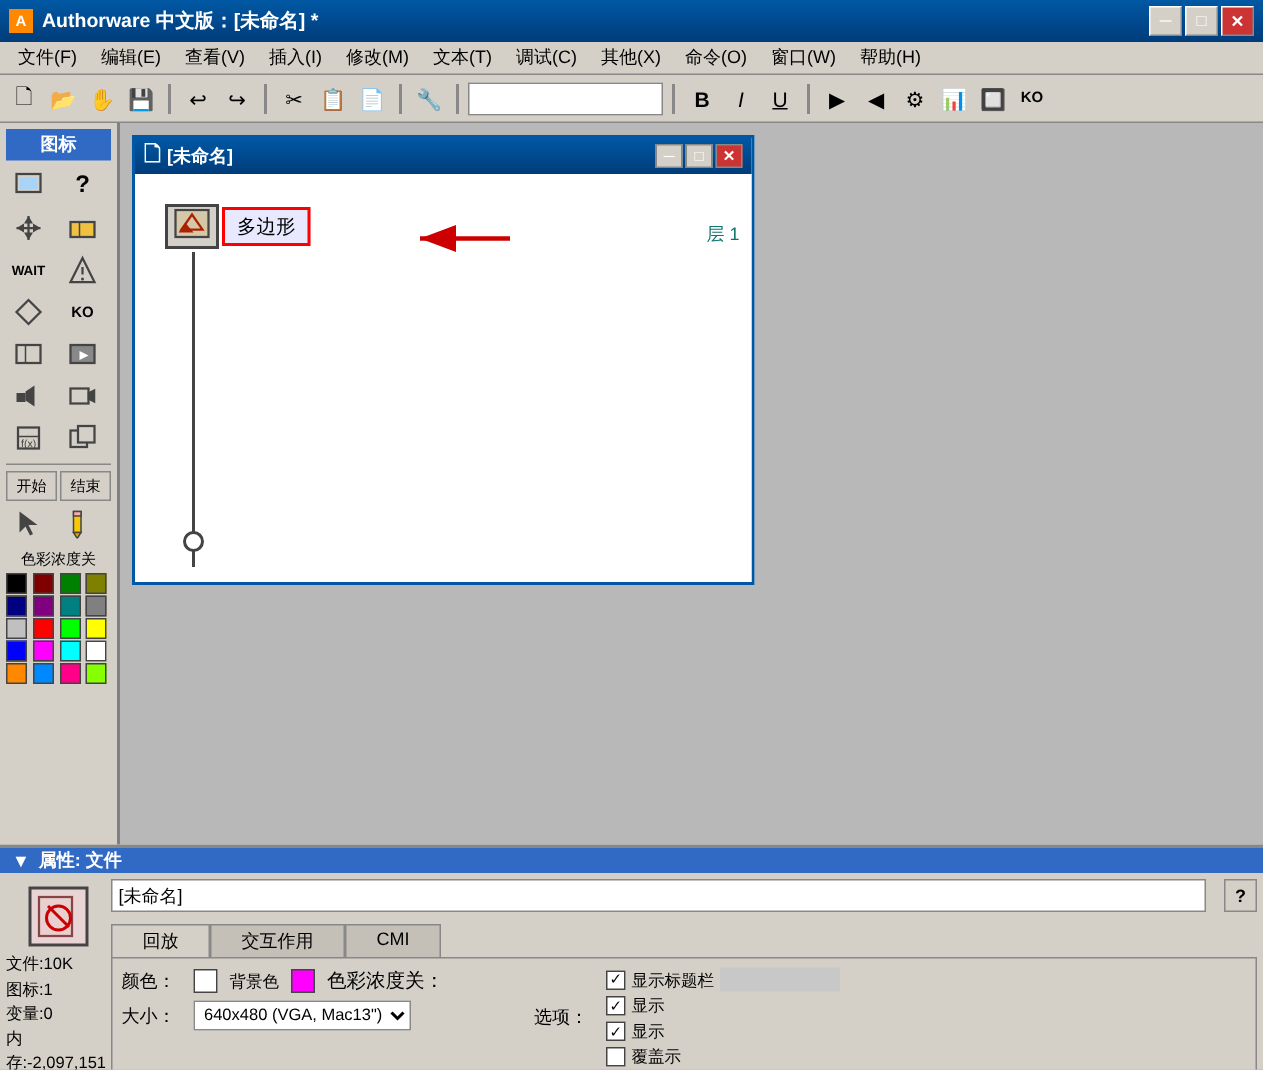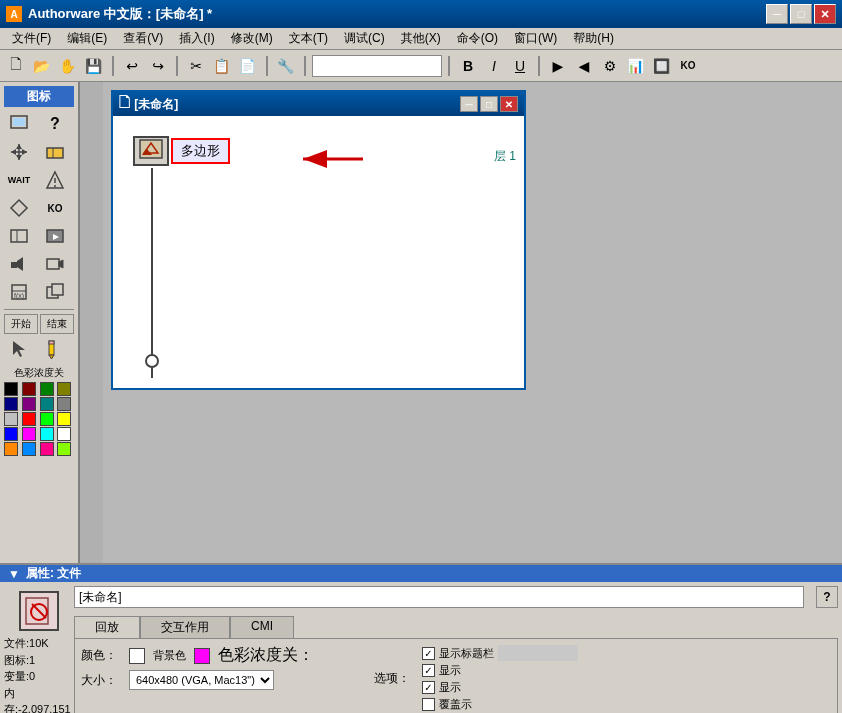--- a/index.html
+++ b/index.html
@@ -129,21 +129,20 @@
       font-size: 14px;
       padding: 0 4px;
       cursor: pointer;
     }
 
     
     .main-area {
       display: flex;
       height: calc(713px - 28px - 22px - 32px - 150px);
       background: #b0b0b0;
-      gap: 23px;
     }
 
     
     .icon-panel {
       width: 80px;
       background: #d4d0c8;
       border-right: 2px solid #808080;
       padding: 4px;
     }
     .icon-panel-title {
@@ -762,21 +761,21 @@
 
       <div class="props-tab-content">
         <div style="display:flex;gap:20px;">
 
           <div>
             <div class="props-row">
               <span class="props-label">颜色：</span>
               <span class="color-swatch" style="background:white;"></span>
               <span style="font-size:11px;">背景色</span>
               <span class="color-swatch" style="background:#ff00ff;"></span>
-              <span style="font-size:16px;">色彩浓度关：</span>
+              <span style="font-size:13px;">色彩浓度关：</span>
             </div>
             <div class="props-row">
               <span class="props-label">大小：</span>
               <select class="props-size-select"><option>640x480 (VGA, Mac13")</option></select>
             </div>
           </div>
 
           <div style="margin-left:40px;">
             <div class="props-row">
               <span class="props-label">选项：</span>

